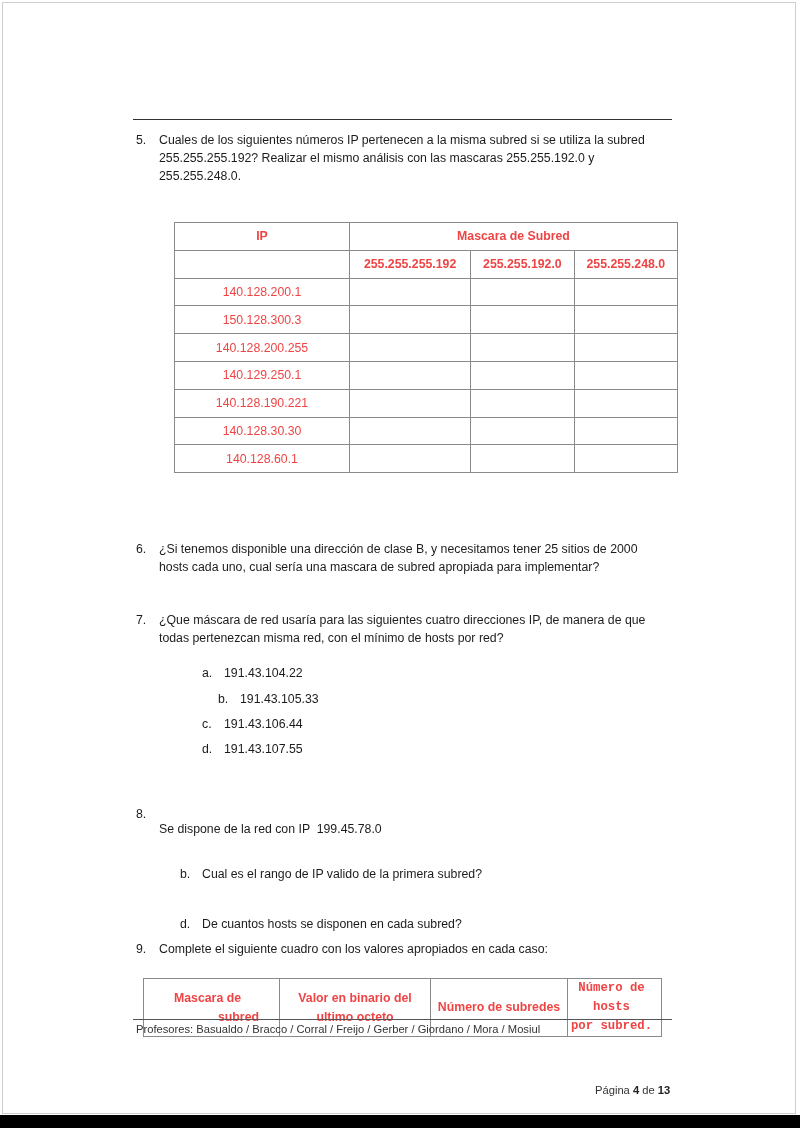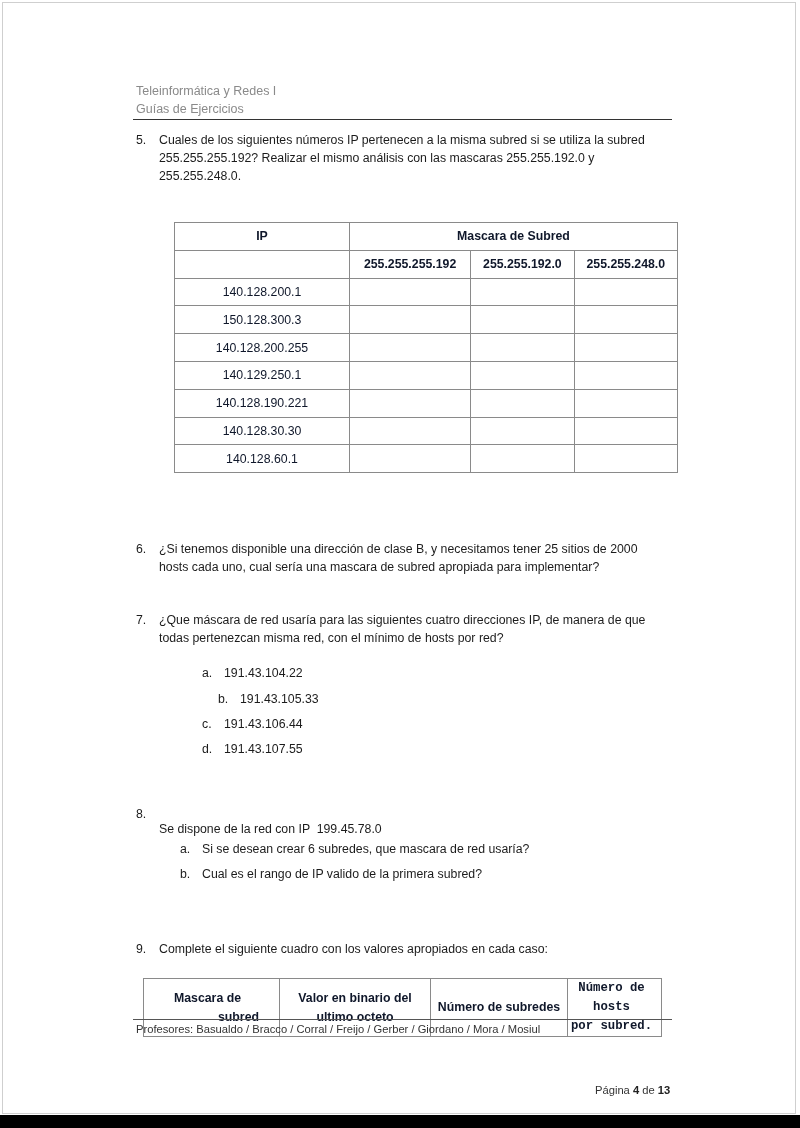--- a/index.html
+++ b/index.html
@@ -113,21 +113,21 @@
       white-space: nowrap;
     }
     .sub .letter {
       display: inline-block;
       width: 22px;
     }
     table {
       border-collapse: collapse;
       position: absolute;
       font-size: 12.3px;
-      color: #0f172a;
+      color: #ef4444;
     }
     table td, table th {
       border: 1px solid #8a8a8a;
       padding: 0;
       text-align: center;
       vertical-align: middle;
     }
     th { font-weight: bold; }
     #t1 { left: 171px; top: 219px; width: 504px; }
     #t1 tr { height: 27.8px; }
@@ -160,24 +160,20 @@
       color: #333;
       white-space: nowrap;
     }
     .footer-right b { color: #222; }
   </style>
 </head>
 <body>
 
 <div class="page">
 
-  <div class="header-text">
-    <div>Teleinformática y Redes I</div>
-    <div>Guías de Ejercicios</div>
-  </div>
 
 
   <div class="header-rule"></div>
 
   <div class="q" style="left:133px; top:128px; width:540px; height:56px;">
     <span class="num">5.</span>
     <div class="body">
       <div>Cuales de los siguientes números IP pertenecen a la misma subred si se utiliza la subred</div>
       <div>255.255.255.192? Realizar el mismo análisis con las mascaras 255.255.192.0 y</div>
       <div>255.255.248.0.</div>
@@ -270,25 +266,25 @@
     <span class="letter">d.</span><span>191.43.107.55</span>
   </div>
 
   <div class="q" style="left:133px; top:802px; width:540px; height:18px;">
     <span class="num">8.</span>
     <div class="body">
       <div style="white-space:pre;margin-top:15px;">Se dispone de la red con IP  199.45.78.0</div>
     </div>
   </div>
 
-  <div class="sub" style="left:177px; top:837px;">
-    <span class="letter">a.</span><span>Si se desean crear 6 subredes, que mascara de red usaría?</span>
-  </div>
   <div class="sub" style="left:177px; top:862px;">
     <span class="letter">b.</span><span>Cual es el rango de IP valido de la primera subred?</span>
+  </div>
+  <div class="sub" style="left:177px; top:912px;">
+    <span class="letter">d.</span><span>De cuantos hosts se disponen en cada subred?</span>
   </div>
 
   <div class="q" style="left:133px; top:937px; width:540px; height:18px;">
     <span class="num">9.</span>
     <div class="body">
       <div>Complete el siguiente cuadro con los valores apropiados en cada caso:</div>
     </div>
   </div>
 
   <table id="t2">

